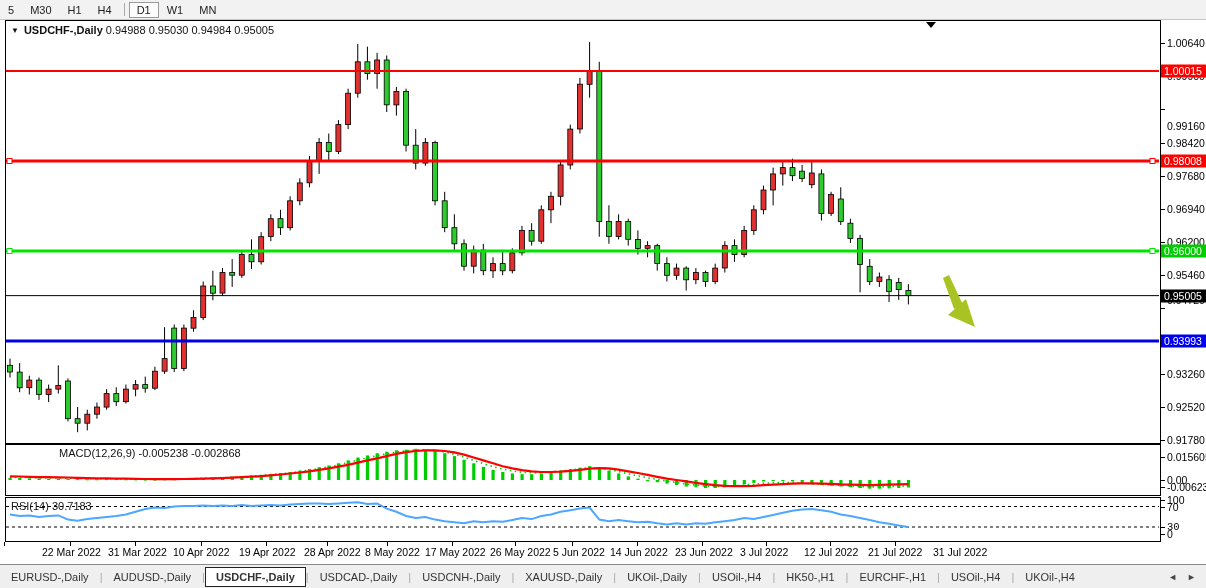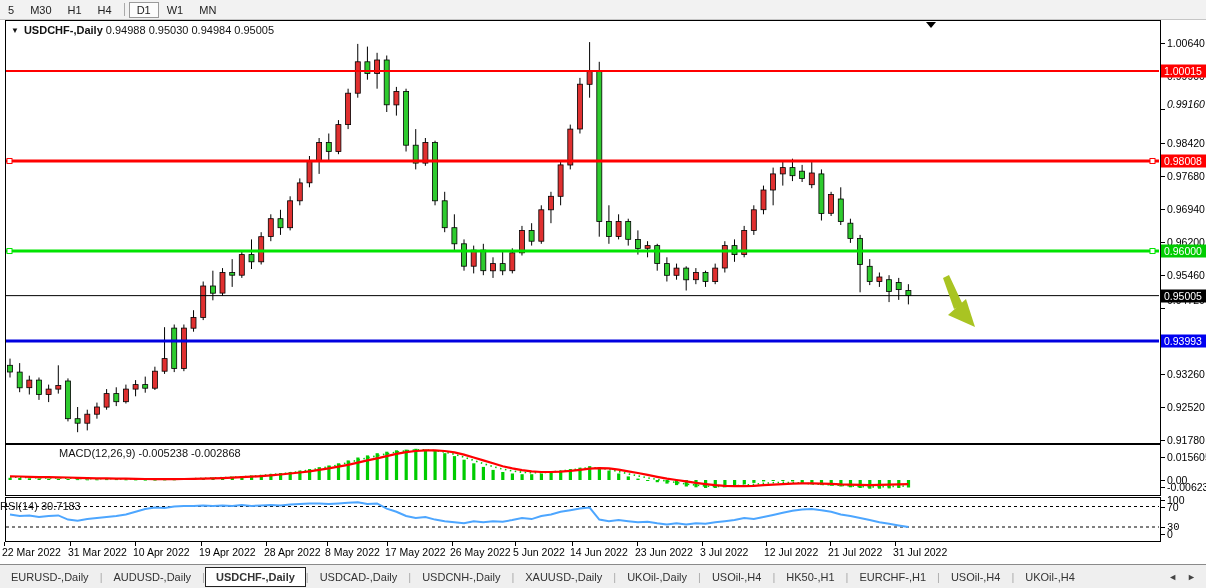--- a/index.html
+++ b/index.html
@@ -12,21 +12,21 @@
   .tf-sep{width:1px;height:13px;background:#aaa;margin:0 4px;}
   .pane{position:absolute;border:1px solid #000;background:transparent;box-sizing:border-box;}
   #chart-title{position:absolute;left:11px;top:24px;font-size:11px;color:#111;z-index:6;text-align:center;}
   #chart-title .sym{font-weight:bold;}
   #chart-title .tri{font-size:8px;vertical-align:1px;margin-right:5px;}
   .axis-label{position:absolute;left:1167px;font-size:10.5px;color:#000;transform:translateY(-50%);
     white-space:nowrap;z-index:3;}
   .tickmark{position:absolute;left:1161px;width:4px;height:1px;background:#000;z-index:3;}
   .badge{position:absolute;left:1161px;width:45px;height:13px;color:#fff;font-size:10.5px;
     line-height:13px;padding-left:3px;z-index:5;box-sizing:border-box;transform:translateY(-50%);}
-  .date-label{position:absolute;top:546px;font-size:10.5px;color:#000;white-space:nowrap;z-index:3;}
+  .date-label{position:absolute;top:546px;font-size:10.5px;color:#000;white-space:nowrap;z-index:3;margin-left:40px;}
   .date-tick{position:absolute;top:542px;width:1px;height:4px;background:#000;z-index:3;}
   #tabbar{position:absolute;left:0;top:564px;width:1206px;height:24px;background:#efefef;
     border-top:1px solid #8a8a8a;display:flex;align-items:center;font-size:11px;color:#333;
     box-sizing:border-box;z-index:7;}
   .tab{padding:3px 11px;white-space:nowrap;cursor:default;}
   .tab.active{background:#fff;border:1px solid #222;font-weight:bold;padding:3px 10px;}
   .tab-sep{color:#aaa;}
   #tab-arrows{margin-left:auto;margin-right:10px;display:flex;gap:10px;font-size:9px;color:#444;}
   svg{position:absolute;left:0;top:0;z-index:2;}
   .panel-label{position:absolute;font-size:11px;color:#111;z-index:4;}
@@ -54,21 +54,21 @@
     <span class="tri">▼</span><span class="sym">USDCHF-,Daily</span>
     <span>0.94988</span>
     <span>0.95030</span>
     <span>0.94984</span>
     <span>0.95005</span>
   </div>
 
   <div class="panel-label" style="left:11px;top:447px;padding-left:48px;">
     <span>MACD(12,26,9)</span> <span>-0.005238</span> <span>-0.002868</span>
   </div>
-  <div class="panel-label" style="left:0;top:500px;">
+  <div class="panel-label" style="left:11px;top:500px;">
     <span>RSI(14)</span> <span>30.7183</span>
   </div>
 
   <svg id="chart-svg" width="1206" height="588" viewBox="0 0 1206 588">
       <g>
         <line x1="10" y1="358.6" x2="10" y2="377.5" stroke="#000000" stroke-width="1"></line>
         <rect x="7.5" y="365.3" width="5" height="6.7" fill="#2ECB2E" stroke="#000" stroke-width="0.8"></rect>
         <line x1="19.66" y1="363.1" x2="19.66" y2="392.2" stroke="#000000" stroke-width="1"></line>
         <rect x="17.2" y="372.1" width="5" height="15.7" fill="#2ECB2E" stroke="#000" stroke-width="0.8"></rect>
         <line x1="29.32" y1="375.7" x2="29.32" y2="394.5" stroke="#000000" stroke-width="1"></line>
@@ -389,21 +389,21 @@
       <div class="badge" style="top:71px;background:#FF0000;">1.00015</div>
       <div class="badge" style="top:160.98585200000065px;background:#FF0000;">0.98008</div>
       <div class="badge" style="top:251.0165400000006px;background:#00CC00;">0.96000</div>
       <div class="badge" style="top:295.62836000000067px;background:#000000;">0.95005</div>
       <div class="badge" style="top:341.00239200000027px;background:#0000F0;">0.93993</div>
       <div class="tickmark" style="top:43px;"></div>
       <div class="axis-label" style="top:43px;">1.00640</div>
       <div class="tickmark" style="top:76px;"></div>
       <div class="axis-label" style="top:76px;">0.99900</div>
       <div class="tickmark" style="top:109px;"></div>
-      <div class="axis-label" style="top:104px;font-style:italic;">0.99160</div>
+      <div class="axis-label" style="top:126px;">0.99160</div>
       <div class="tickmark" style="top:143px;"></div>
       <div class="axis-label" style="top:143px;">0.98420</div>
       <div class="tickmark" style="top:176px;"></div>
       <div class="axis-label" style="top:176px;">0.97680</div>
       <div class="tickmark" style="top:209px;"></div>
       <div class="axis-label" style="top:209px;">0.96940</div>
       <div class="tickmark" style="top:242px;"></div>
       <div class="axis-label" style="top:242px;">0.96200</div>
       <div class="tickmark" style="top:275px;"></div>
       <div class="axis-label" style="top:275px;">0.95460</div>

